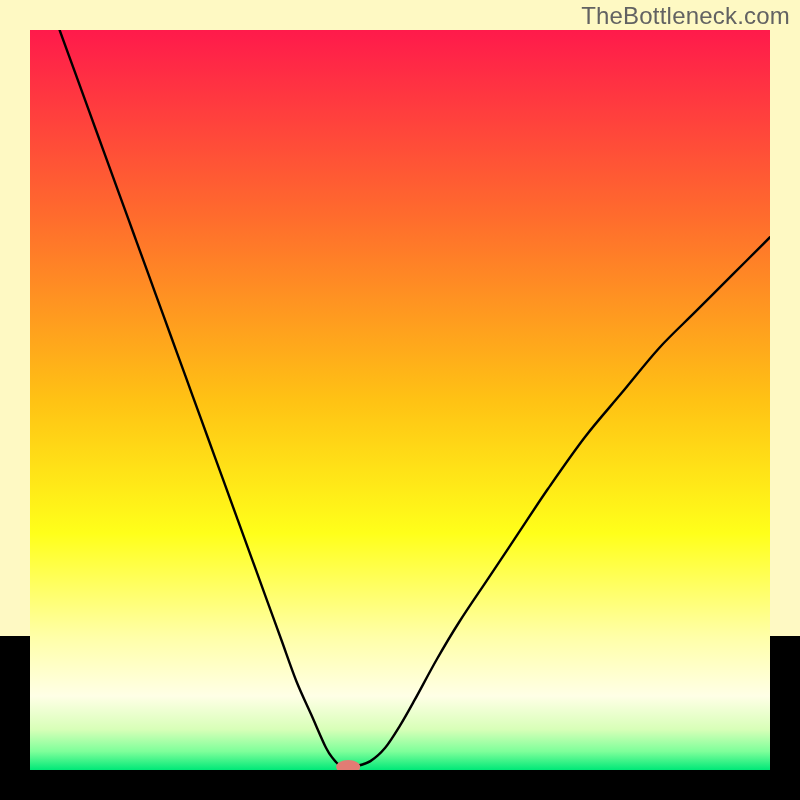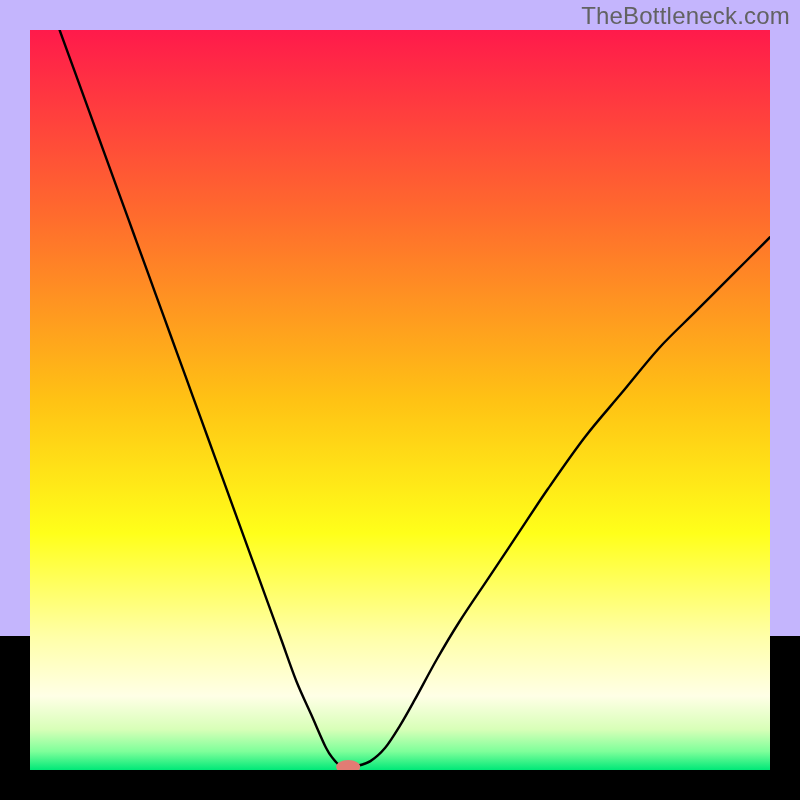--- a/index.html
+++ b/index.html
@@ -8,21 +8,21 @@
     width: 800px;
     height: 800px;
     background: #000;
     overflow: hidden;
     font-family: Arial, Helvetica, sans-serif;
   }
   .outer {
     position: relative;
     width: 800px;
     height: 636px;
-    background: #c4b5fd;
+    background: #fef9c3;
   }
   .watermark {
     position: absolute;
     top: 2px;
     right: 10px;
     color: #626262;
     font-size: 24px;
     font-weight: 400;
     letter-spacing: 0.2px;
     z-index: 5;

